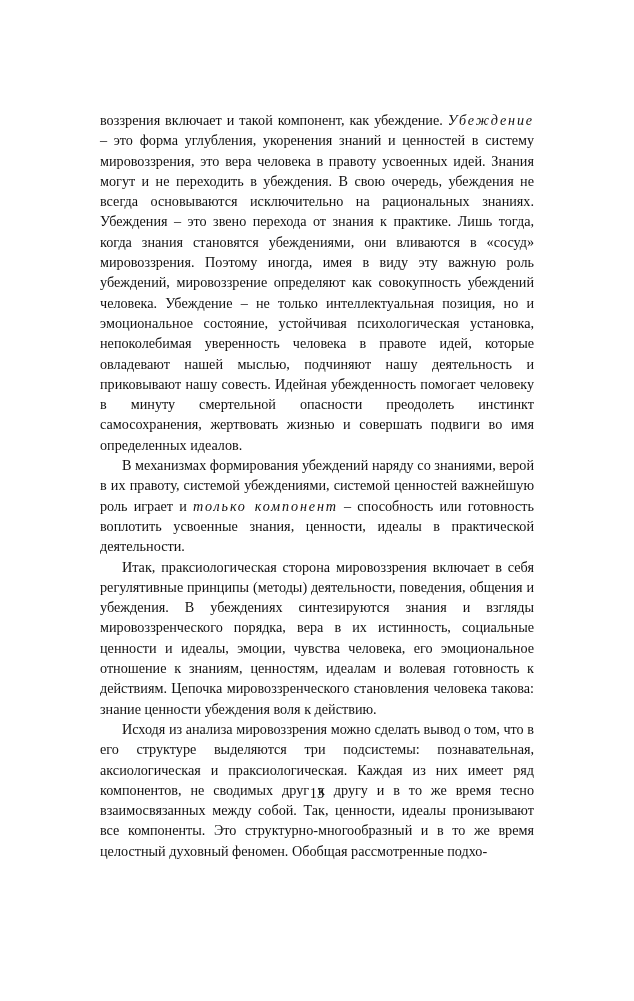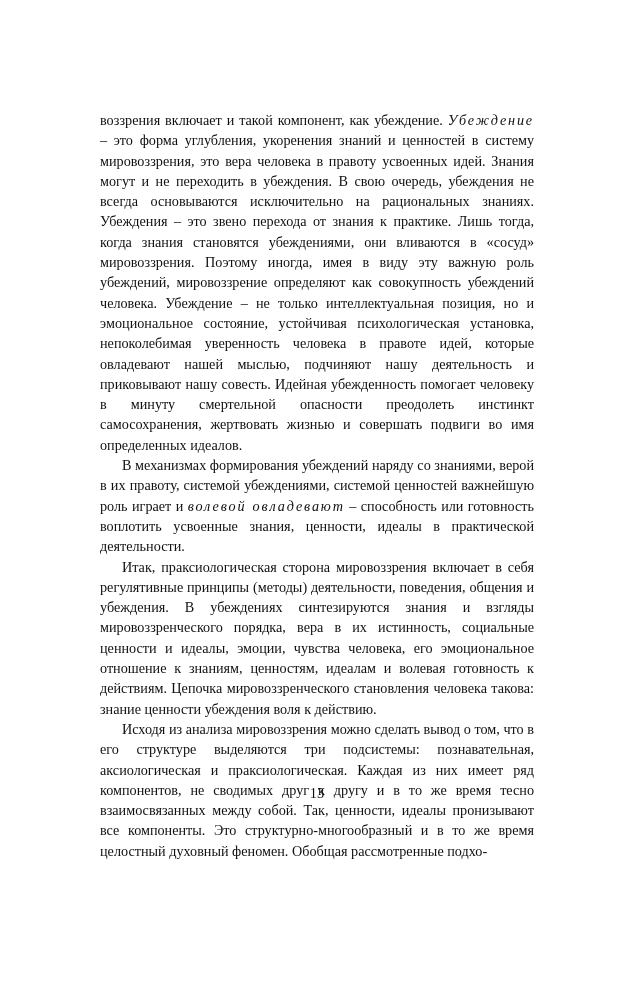--- a/index.html
+++ b/index.html
@@ -50,18 +50,18 @@
     font-size: 14.4px;
     color: #100f0f;
   }
 </style>
 </head>
 <body>
 
 <div class="page">
   <div class="text-block" id="body-text">
       <p class="para no-indent"><span>воззрения включает и такой компонент, как убеждение. </span><span class="spaced">Убеждение</span><span> – это форма углубления, укоренения знаний и ценностей в систему мировоззрения, это вера человека в правоту усвоенных идей. Знания могут и не переходить в убеждения. В свою очередь, убеждения не всегда основываются исключительно на рациональных знаниях. Убеждения – это звено перехода от знания к практике. Лишь тогда, когда знания становятся убеждениями, они вливаются в «сосуд» мировоззрения. Поэтому иногда, имея в виду эту важную роль убеждений, мировоззрение определяют как совокупность убеждений человека. Убеждение – не только интеллектуальная позиция, но и эмоциональное состояние, устойчивая психологическая установка, непоколебимая уверенность человека в правоте идей, которые овладевают нашей мыслью, подчиняют нашу деятельность и приковывают нашу совесть. Идейная убежденность помогает человеку в минуту смертельной опасности преодолеть инстинкт самосохранения, жертвовать жизнью и совершать подвиги во имя определенных идеалов.</span></p>
-      <p class="para"><span>В механизмах формирования убеждений наряду со знаниями, верой в их правоту, системой убеждениями, системой ценностей важнейшую роль играет и </span><span class="spaced">волевой овладевают</span><span> – способность или готовность воплотить усвоенные знания, ценности, идеалы в практической деятельности.</span></p>
+      <p class="para"><span>В механизмах формирования убеждений наряду со знаниями, верой в их правоту, системой убеждениями, системой ценностей важнейшую роль играет и </span><span class="spaced">только компонент</span><span> – способность или готовность воплотить усвоенные знания, ценности, идеалы в практической деятельности.</span></p>
       <p class="para"><span>Итак, праксиологическая сторона мировоззрения включает в себя регулятивные принципы (методы) деятельности, поведения, общения и убеждения. В убеждениях синтезируются знания и взгляды мировоззренческого порядка, вера в их истинность, социальные ценности и идеалы, эмоции, чувства человека, его эмоциональное отношение к знаниям, ценностям, идеалам и волевая готовность к действиям. </span><span class="italic">Цепочка мировоззренческого становления человека такова: знание   ценности   убеждения   воля к действию.</span></p>
       <p class="para"><span>Исходя из анализа мировоззрения можно сделать вывод о том, что в его структуре выделяются три подсистемы: познавательная, аксиологическая и праксиологическая. Каждая из них имеет ряд компонентов, не сводимых друг к другу и в то же время тесно взаимосвязанных между собой. Так, </span><span class="italic">ценности, идеалы</span><span> пронизывают все компоненты. Это структурно-многообразный и в то же время целостный духовный феномен. Обобщая рассмотренные подхо-</span></p>
     </div>
   <div class="folio">13</div>
 </div>
 
 </body></html>

